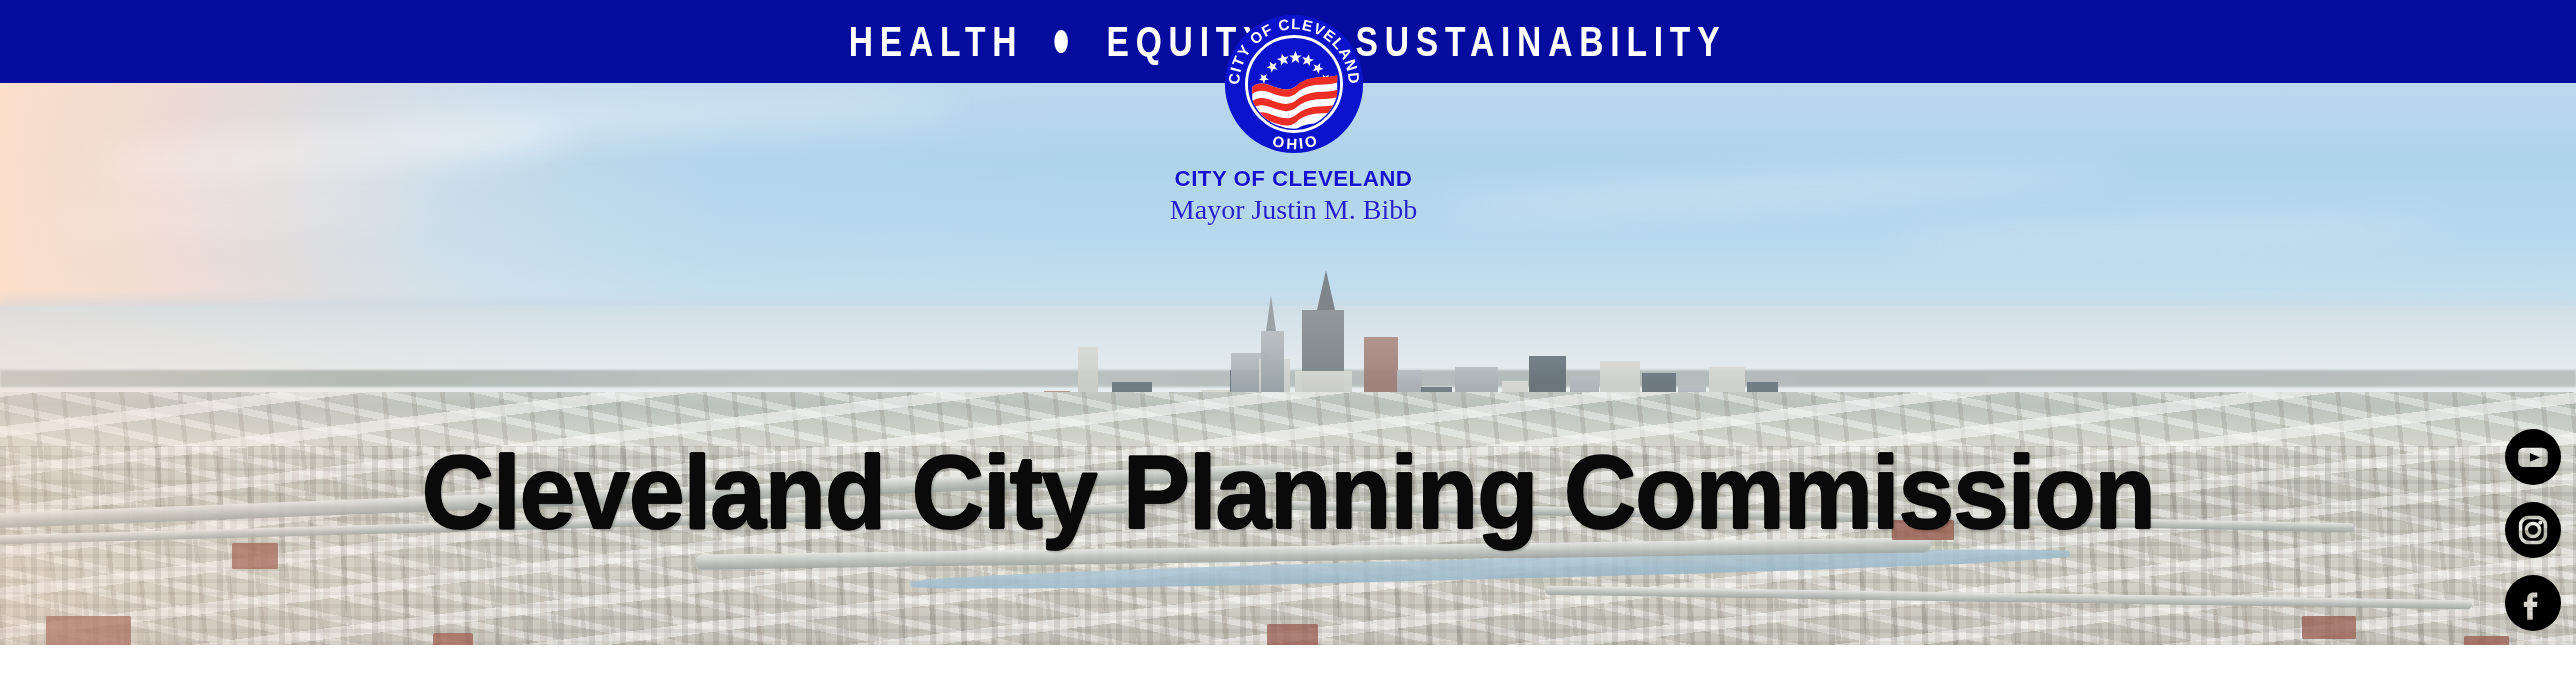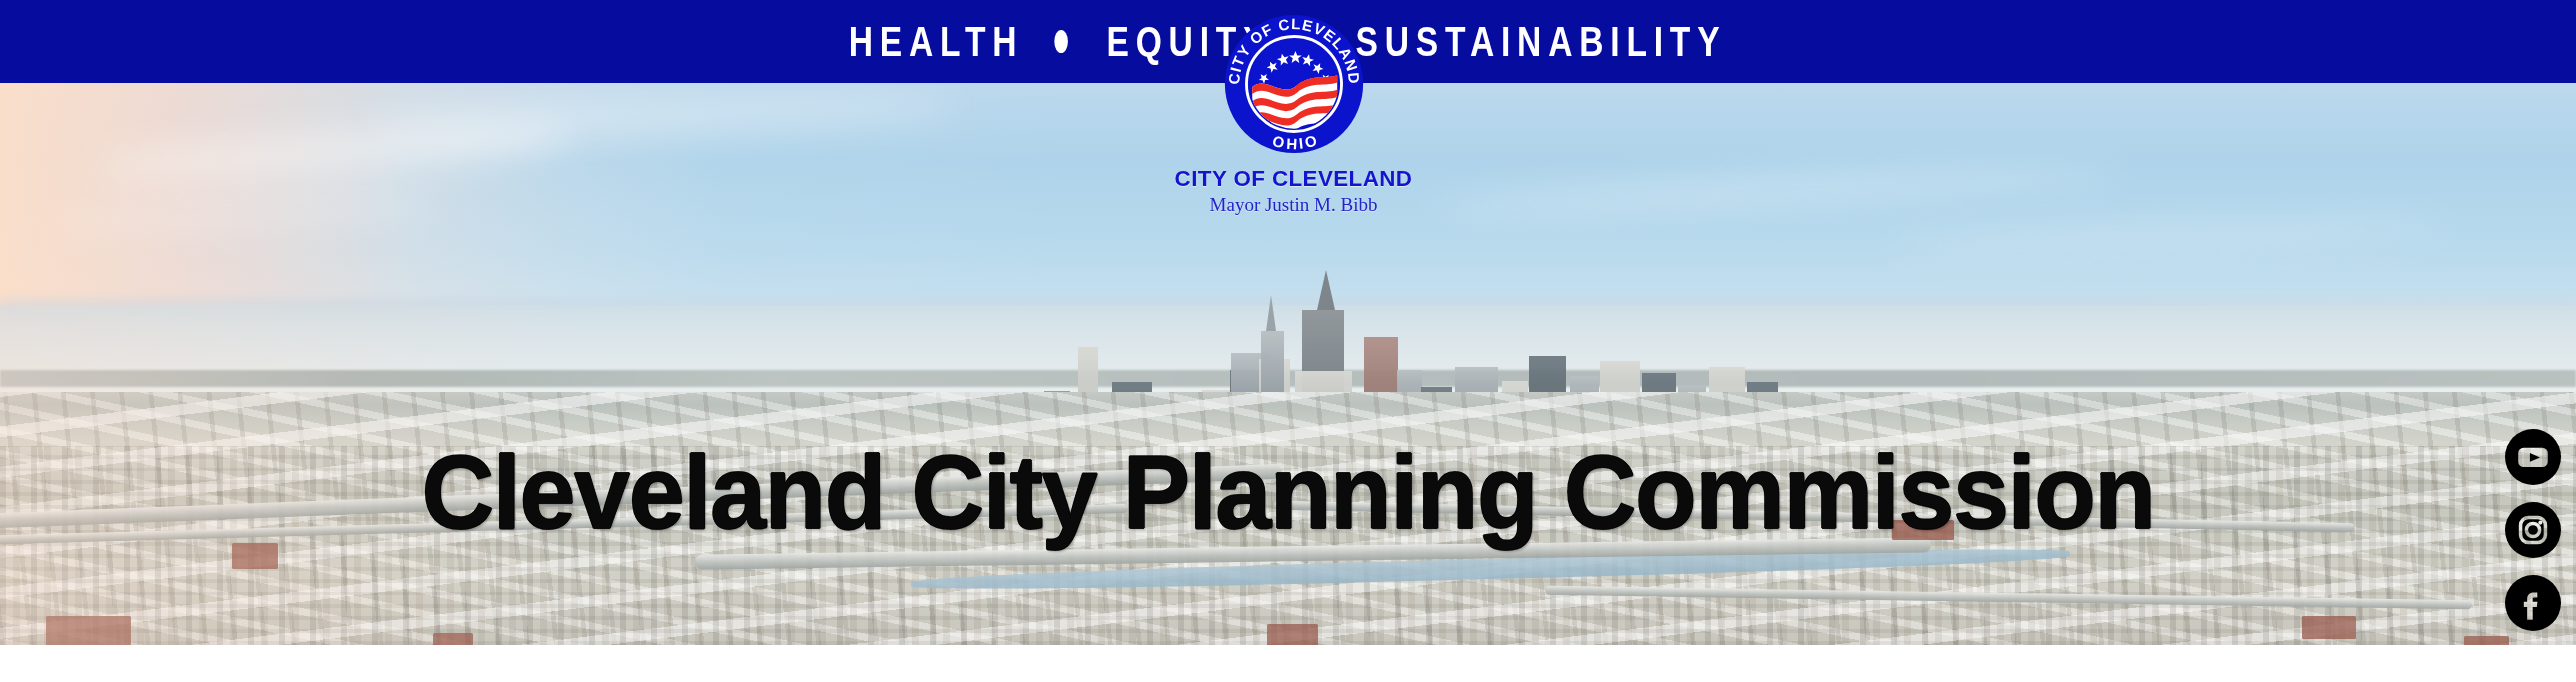--- a/index.html
+++ b/index.html
@@ -255,21 +255,21 @@
     font-size: 22.4px;
     letter-spacing: 0.4px;
     line-height: 1.05;
     white-space: nowrap;
     text-shadow: 0 0.8px 0.8px rgba(255,255,255,.55);
   }
   .logo-sub {
     margin-top: 4.6px;
     color: #2323cc;
     font-family: "Liberation Serif", serif;
-    font-size: 19px;
+    font-size: 28px;
     font-weight: normal;
     line-height: 1.05;
     white-space: nowrap;
     text-shadow: 0 0.8px 0.8px rgba(255,255,255,.5);
   }
 
   
   .main-title {
     position: absolute;
     left: 0;

